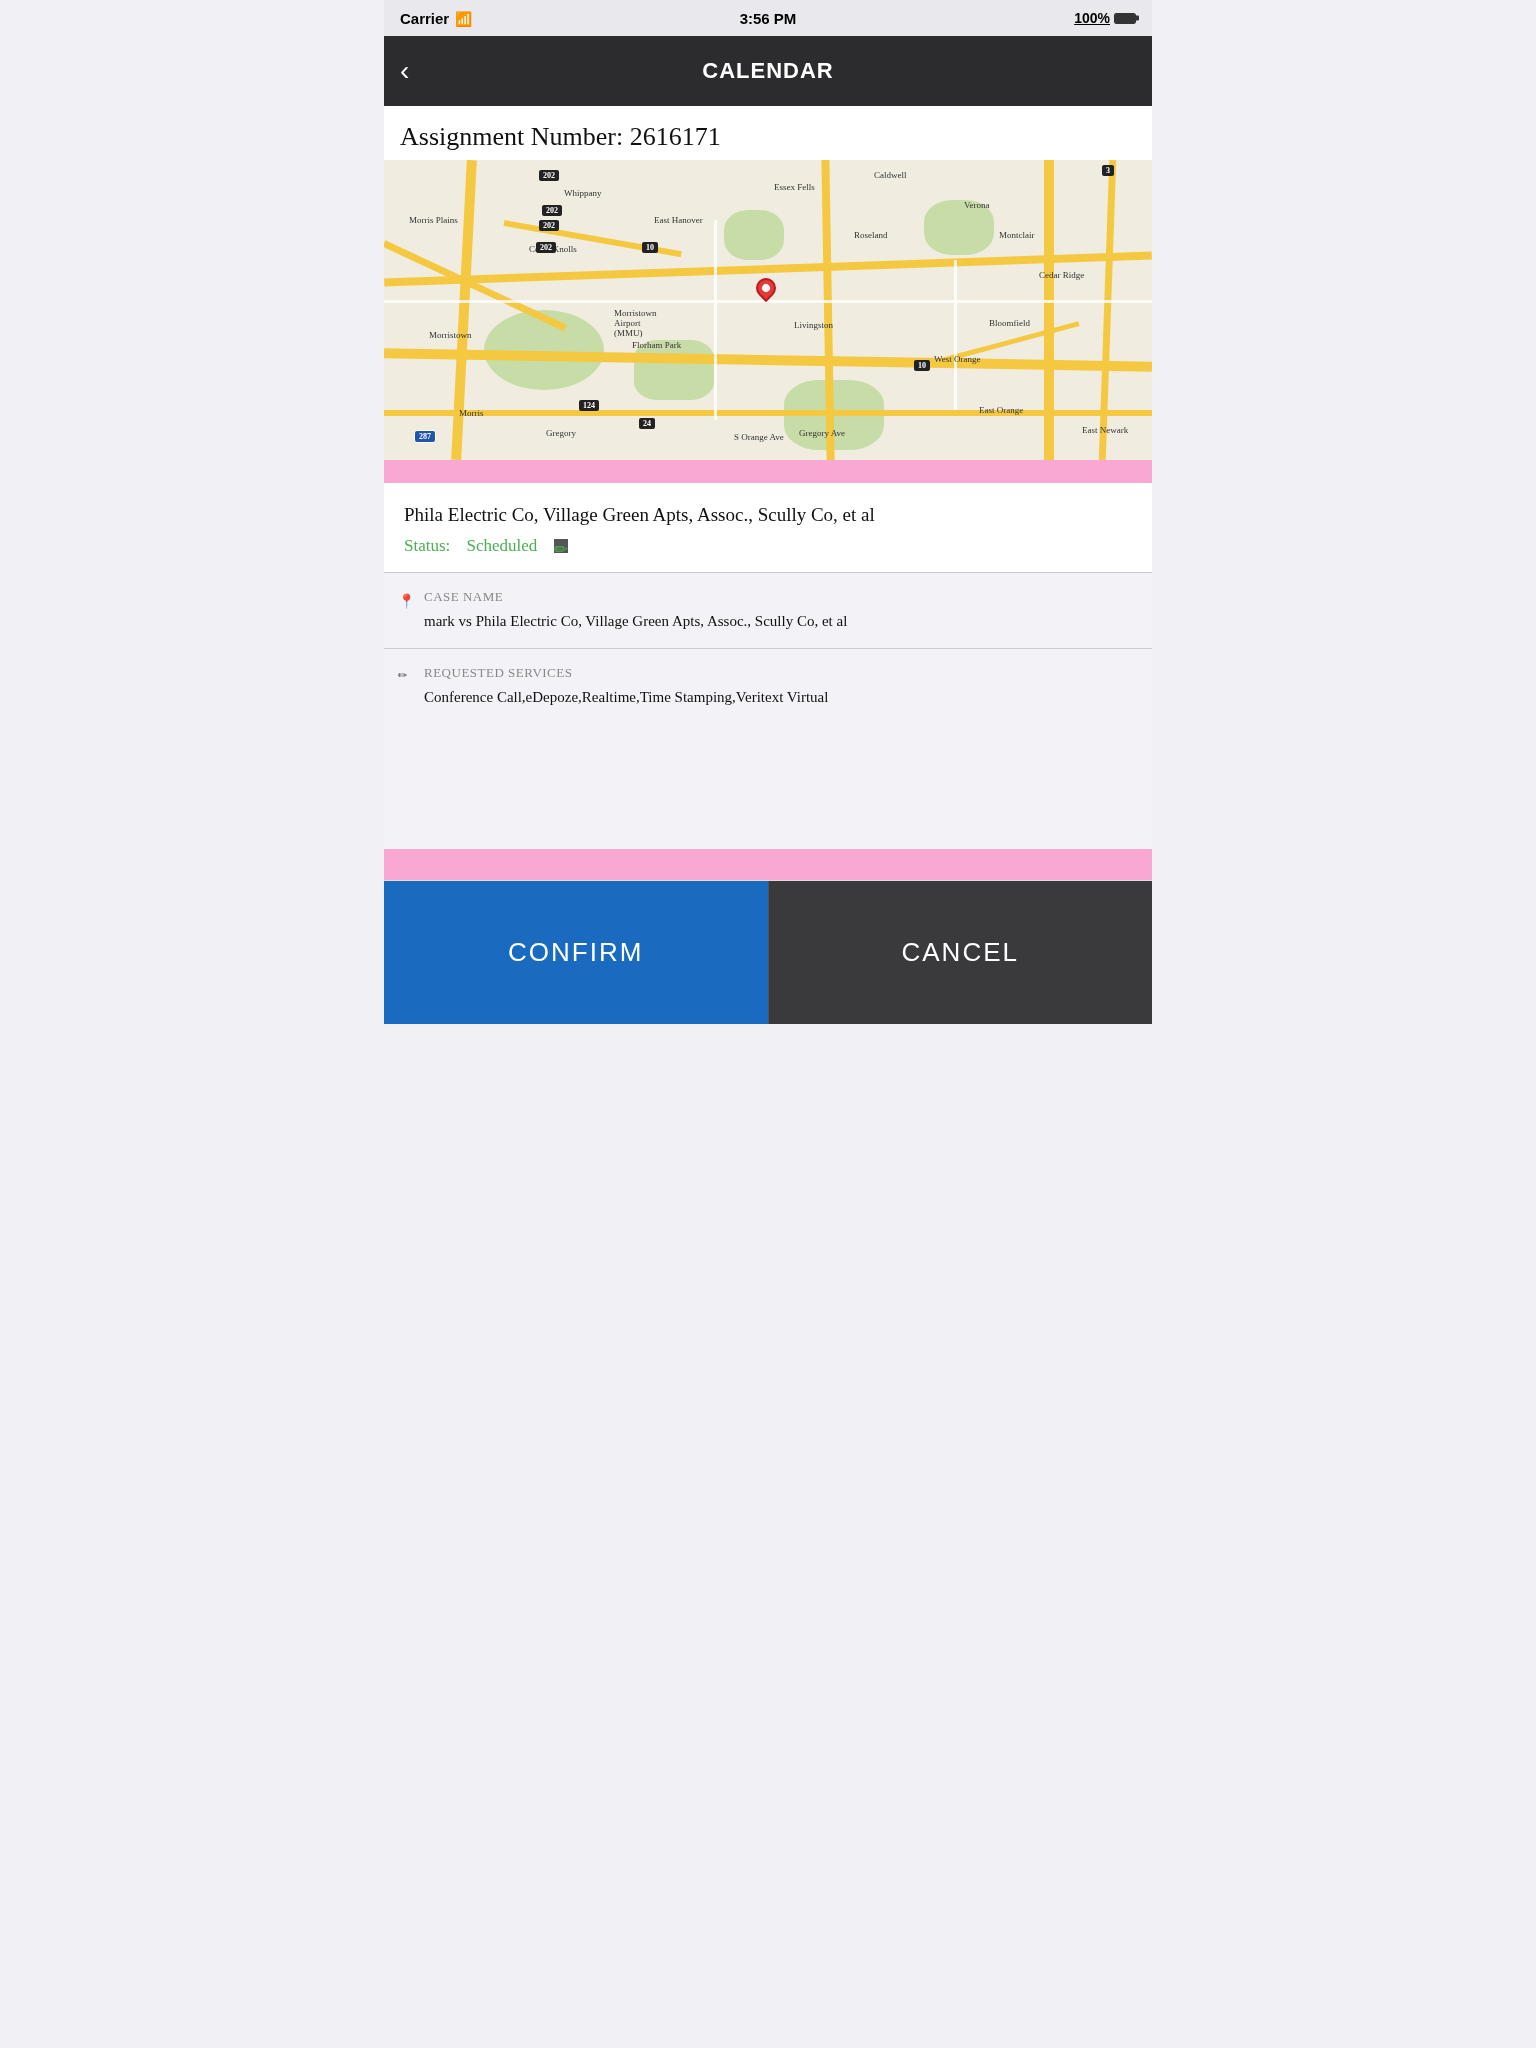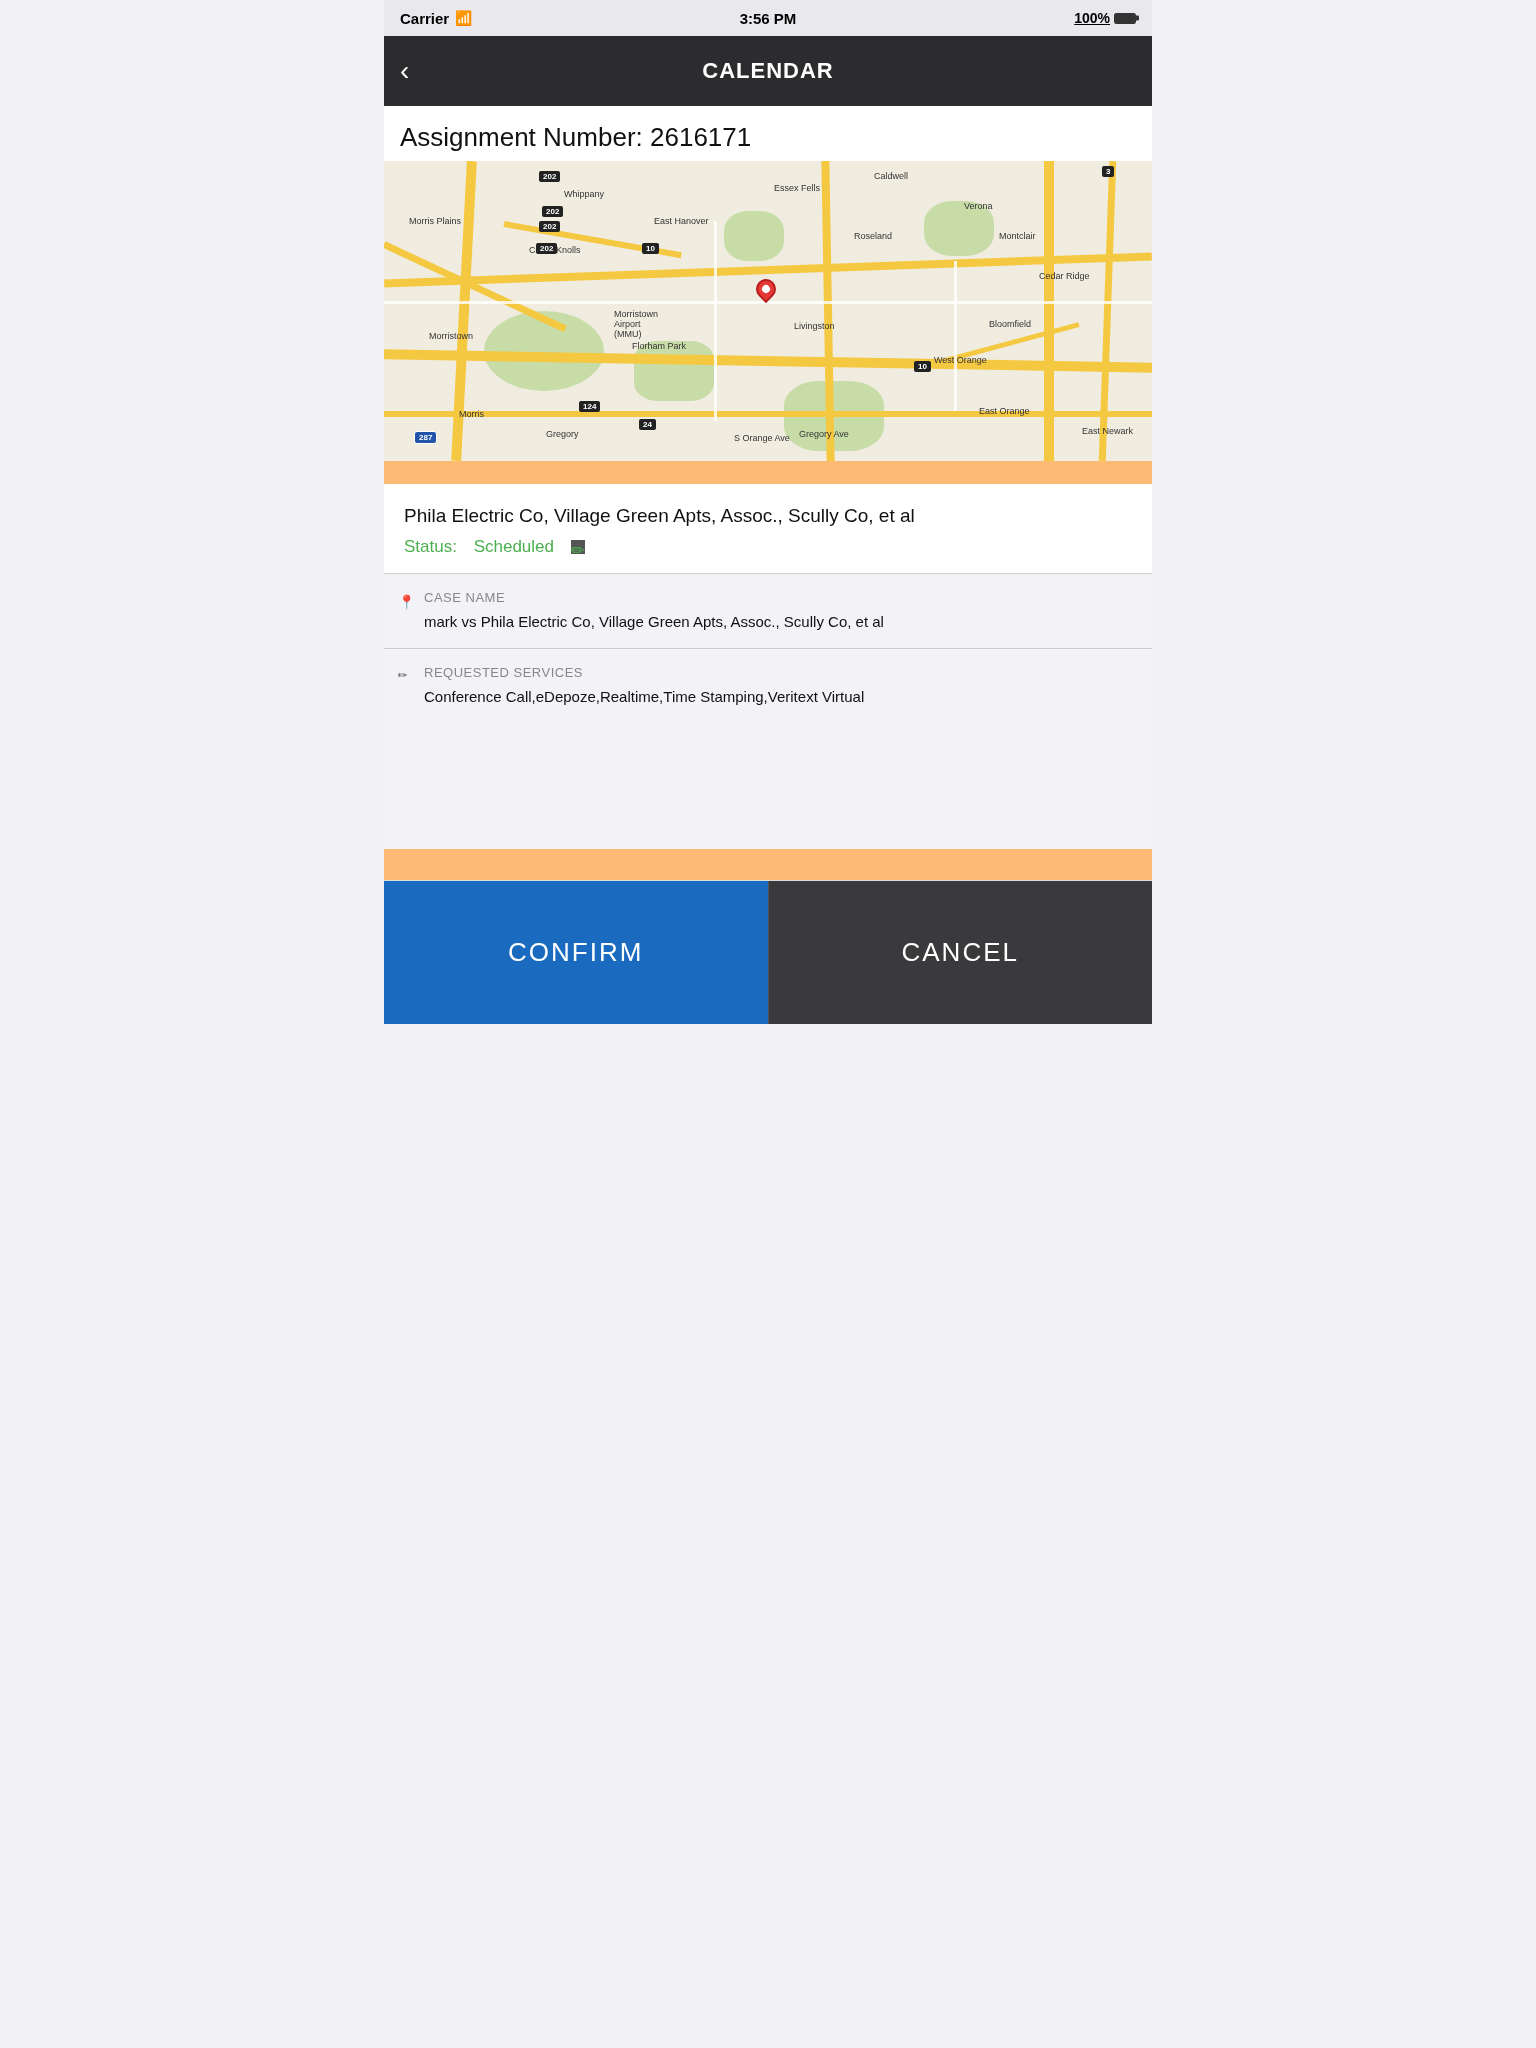--- a/index.html
+++ b/index.html
@@ -23,21 +23,21 @@
       justify-content: space-between;
       align-items: center;
       padding: 6px 16px;
       font-size: 15px;
       font-weight: 600;
       height: 36px;
     }
 
     .status-left {
       display: flex;
-      align-items: flex-start;
+      align-items: flex-end;
       gap: 6px;
     }
 
     .status-center {
       position: absolute;
       left: 50%;
       transform: translateX(-50%);
       font-size: 15px;
       font-weight: 600;
     }
@@ -111,21 +111,22 @@
       color: white;
       font-size: 22px;
       font-weight: 700;
       letter-spacing: 1px;
     }
 
     
     .content {
       flex: 1;
       overflow-y: auto;
-      background: #fdba74;
+      background: #f9a8d4;
+      font-family: Liberation Serif, serif;
     }
 
     
     .assignment-header {
       background: white;
       padding: 16px 16px 8px 16px;
       font-size: 26px;
       font-weight: 400;
       color: #111;
     }

